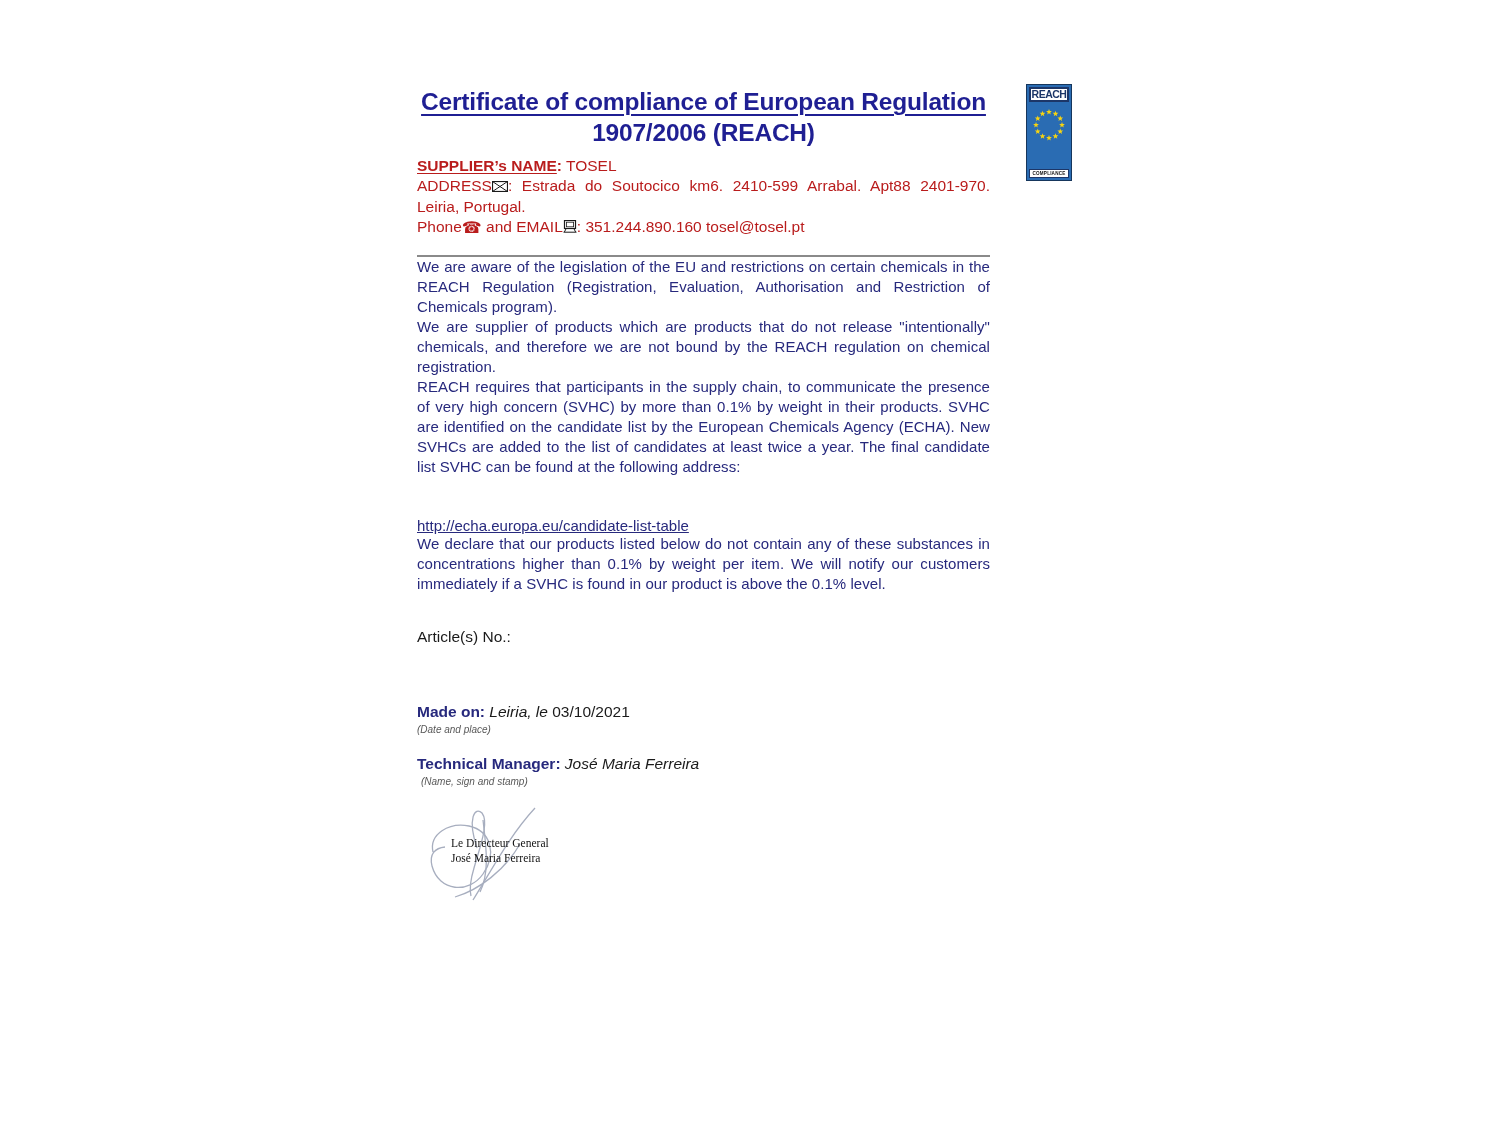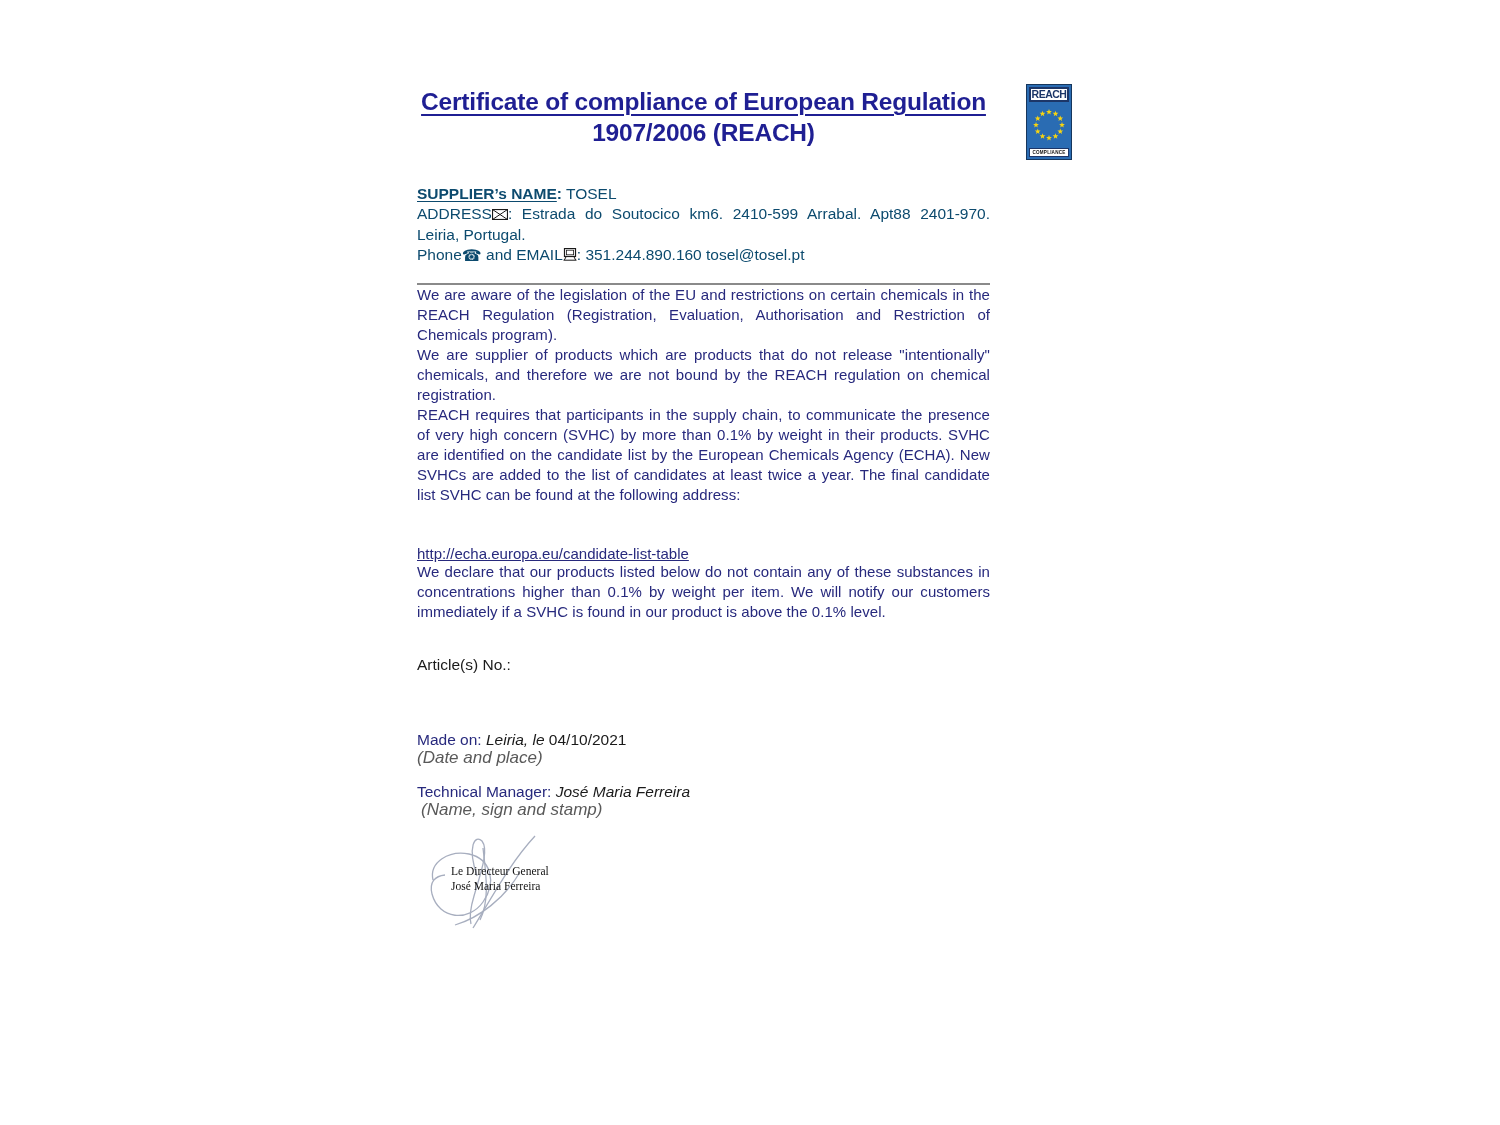--- a/index.html
+++ b/index.html
@@ -14,39 +14,39 @@
   .doc-title {
     margin:0; text-align:center; color:#1f1f93; font-size:24.5px;
     font-weight:bold; line-height:31px; letter-spacing:-0.2px;
   }
   .doc-title .u1 {
     text-decoration:underline; text-decoration-thickness:2px; text-underline-offset:4px;
   }
 
   
   .logo {
-    position:absolute; left:1026px; top:84px; width:46px; height:76px;
+    position:absolute; left:1026px; top:84px; width:46px; height:97px;
     background:#2a6cb3; border:1px solid #16365c; box-sizing:border-box;
     display:flex; flex-direction:column; padding:2px; gap:2px;
   }
   .logo-top {
     background:#ffffff; border:2px solid #1c3668; color:#1c3668;
     font-weight:bold; font-size:10.5px; line-height:11px; text-align:center;
     letter-spacing:-0.5px;
   }
   .logo-stars { flex:1; position:relative; }
   .logo-stars svg { position:absolute; left:0; top:0; }
   .logo-bottom {
     background:#ffffff; border:1px solid #1c3668; color:#111111;
     font-weight:bold; font-size:4.6px; line-height:7px; text-align:center;
     letter-spacing:0.2px;
   }
 
   
-  .supplier { margin-top:36px; font-size:15.5px; line-height:20px; color:#0c4a6e; }
+  .supplier { margin-top:8px; font-size:15.5px; line-height:20px; color:#b91c1c; }
   .supplier .justify { text-align:justify; }
   .bold-u { font-weight:bold; text-decoration:underline; text-underline-offset:2px; }
   .bold { font-weight:bold; }
   .inline-icon { display:inline-block; vertical-align:-1px; }
   .phone-glyph { font-size:16px; line-height:1; vertical-align:-1px; }
 
   hr.divider { border:none; border-top:2px solid #8a8a8a; margin:17px 0 0 0; }
 
   
   p.body {
@@ -59,24 +59,24 @@
   .mt-p4 { margin-top:34px; }
 
   .url-line {
     margin-top:40px; color:#27297d; font-size:15px;
   }
   .url-line a { color:#27297d; text-decoration:underline; }
 
   .article-line { margin-top:34px; font-size:15.5px; color:#1a1a1a; }
 
   .made-block { margin-top:56px; font-size:15.5px; line-height:20px; }
-  .label-navy { color:#27297d; font-weight:normal; }
+  .label-navy { color:#27297d; font-weight:bold; }
   .italic { font-style:italic; }
   .hint {
-    font-size:17px; font-style:italic; color:#595959; line-height:16px;
+    font-size:10px; font-style:italic; color:#595959; line-height:16px;
   }
   .hint-indent { padding-left:4px; }
   .manager-block { margin-top:16px; font-size:15.5px; line-height:20px; }
 
   
   .signature { position:relative; margin-top:14px; margin-left:6px; width:170px; height:100px; }
   .signature svg { position:absolute; left:0; top:0; }
   .stamp-text {
     position:absolute; left:28px; top:32px;
     font-family:"Liberation Serif", serif; font-size:11.5px; line-height:15px;
@@ -143,21 +143,21 @@
 
     <div class="url-line">
       <a href="#">http://echa.europa.eu/candidate-list-table</a>
     </div>
 
     <p class="body mt-p4">We declare that our products listed below do not contain any of these substances in concentrations higher than 0.1% by weight per item. We will notify our customers immediately if a SVHC is found in our product is above the 0.1% level.</p>
 
     <div class="article-line">Article(s) No.:</div>
 
     <div class="made-block">
-      <div><span class="label-navy">Made on:</span><span class="italic"> Leiria, le</span><span> 04/10/2021</span>
+      <div><span class="label-navy">Made on:</span><span class="italic"> Leiria, le</span><span> 03/10/2021</span>
       </div>
       <div class="hint">(Date and place)</div>
     </div>
 
     <div class="manager-block">
       <div><span class="label-navy">Technical Manager:</span><span class="italic"> José Maria Ferreira</span>
       </div>
       <div class="hint hint-indent">(Name, sign and stamp)</div>
     </div>
 

